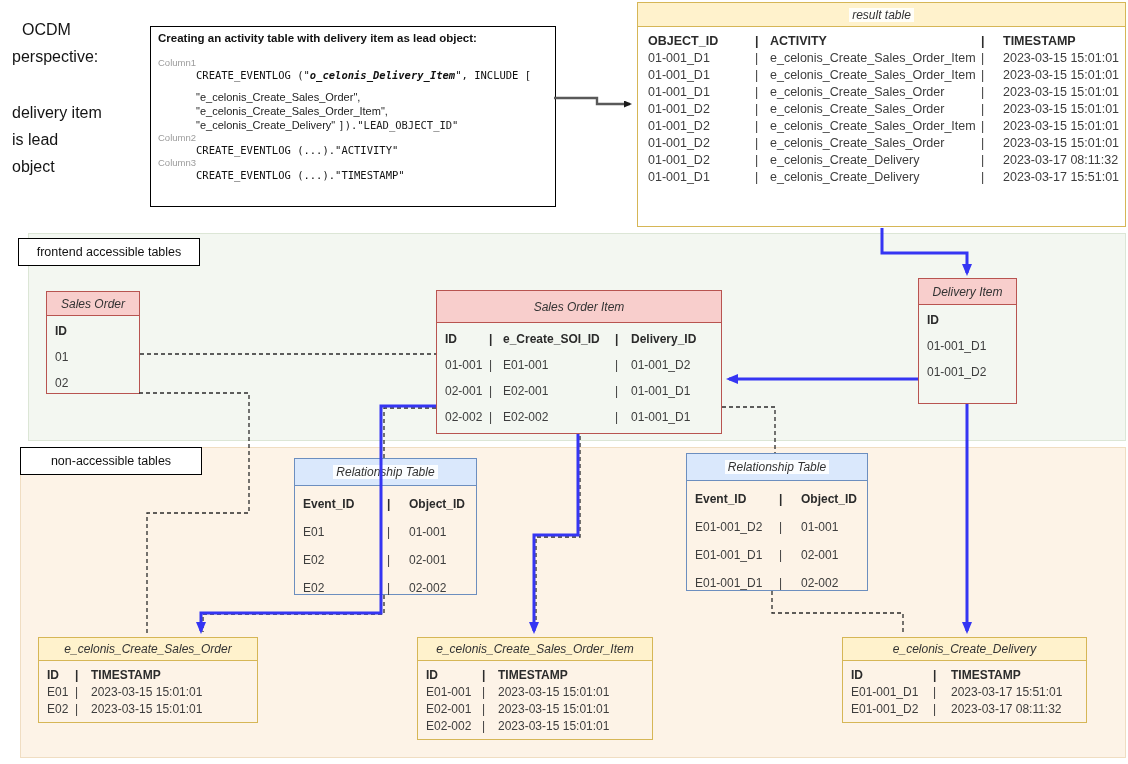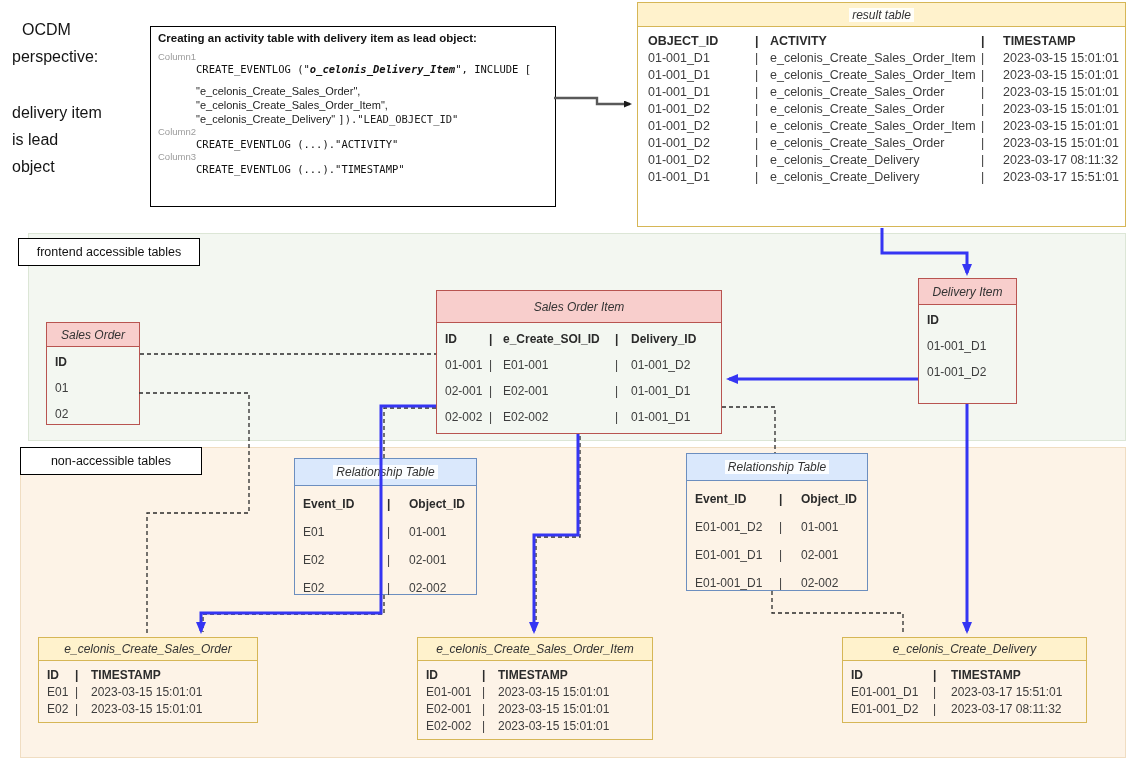--- a/index.html
+++ b/index.html
@@ -21,21 +21,21 @@
   #label-nonaccess { left:20px; top:447px; width:182px; height:28px; }
 
   
   #note { left:12px; top:16px; font-size:16px; line-height:27px; color:#141414; z-index:2; }
   #note .ind { padding-left:10px; display:inline-block; }
   #note .spacer { height:29px; }
 
   
   #codebox { left:150px; top:26px; width:406px; height:181px; background:#fff;
     border:1px solid #000; box-sizing:border-box; padding:5px 7px; z-index:2; }
-  #codebox .cb-title { font-weight:bold; font-size:11.5px; color:#111; margin-bottom:7px; }
+  #codebox .cb-title { font-weight:bold; font-size:11.5px; color:#111; margin-bottom:13px; }
   .col-label { color:#9c9c9c; font-size:9.5px; line-height:11px; }
   .code { font-family:"DejaVu Sans Mono", monospace; font-size:10.5px; color:#111;
     white-space:pre; line-height:14px; padding-left:38px; }
   .code b { font-weight:bold;font-style:italic; }
   .sanscode { font-family:"Liberation Sans", sans-serif; font-size:11px; color:#222;
     white-space:pre; line-height:14px; padding-left:38px; }
   .sanscode .monotail { font-family:"DejaVu Sans Mono", monospace; font-size:10.5px; }
   .cb-gap { height:8px; }
 
   
@@ -50,21 +50,21 @@
 
   
   #tbl-result { left:637px; top:2px; width:489px; height:225px; border:1px solid #d6b656; }
   #tbl-result .hd { height:24px; background:#fff2cc; border-bottom:1px solid #d6b656; }
   #tbl-result .bd { padding:5px 0 0 10px; }
   #tbl-result .row { grid-template-columns:107px 15px 211px 22px 1fr; height:17px; font-size:12.5px; }
 
   
   .obj { border:1px solid #b85450; }
   .obj .hd { background:#f8cecc; border-bottom:1px solid #b85450; }
-  #tbl-so { left:46px; top:291px; width:94px; height:103px;margin-top:31px; }
+  #tbl-so { left:46px; top:291px; width:94px; height:103px; }
   #tbl-so .hd { height:24px; }
   #tbl-so .bd { padding:2px 0 0 8px; }
   #tbl-so .row { grid-template-columns:1fr; height:26px; }
   #tbl-soi { left:436px; top:290px; width:286px; height:144px; }
   #tbl-soi .hd { height:32px; }
   #tbl-soi .bd { padding:3px 0 0 8px; }
   #tbl-soi .row { grid-template-columns:44px 14px 112px 16px 1fr; height:26px; }
   #tbl-di { left:918px; top:278px; width:99px; height:126px; }
   #tbl-di .hd { height:26px; }
   #tbl-di .bd { padding:2px 0 0 8px; }

